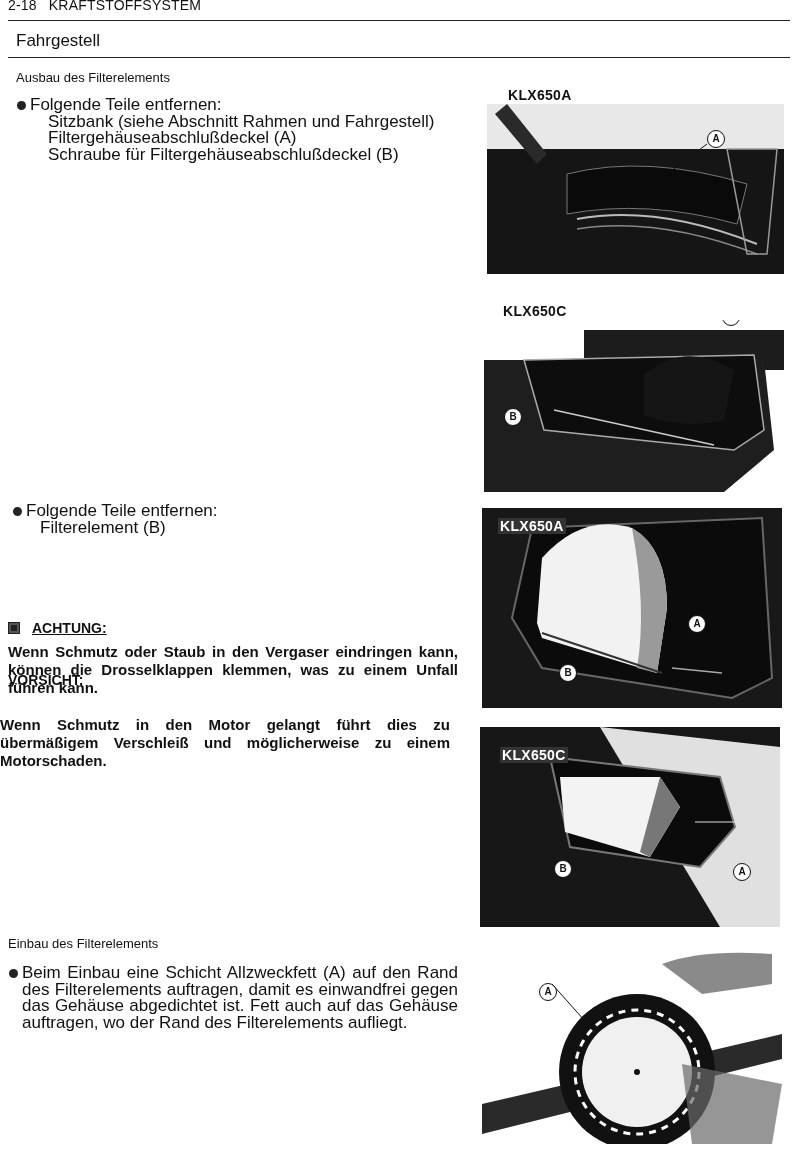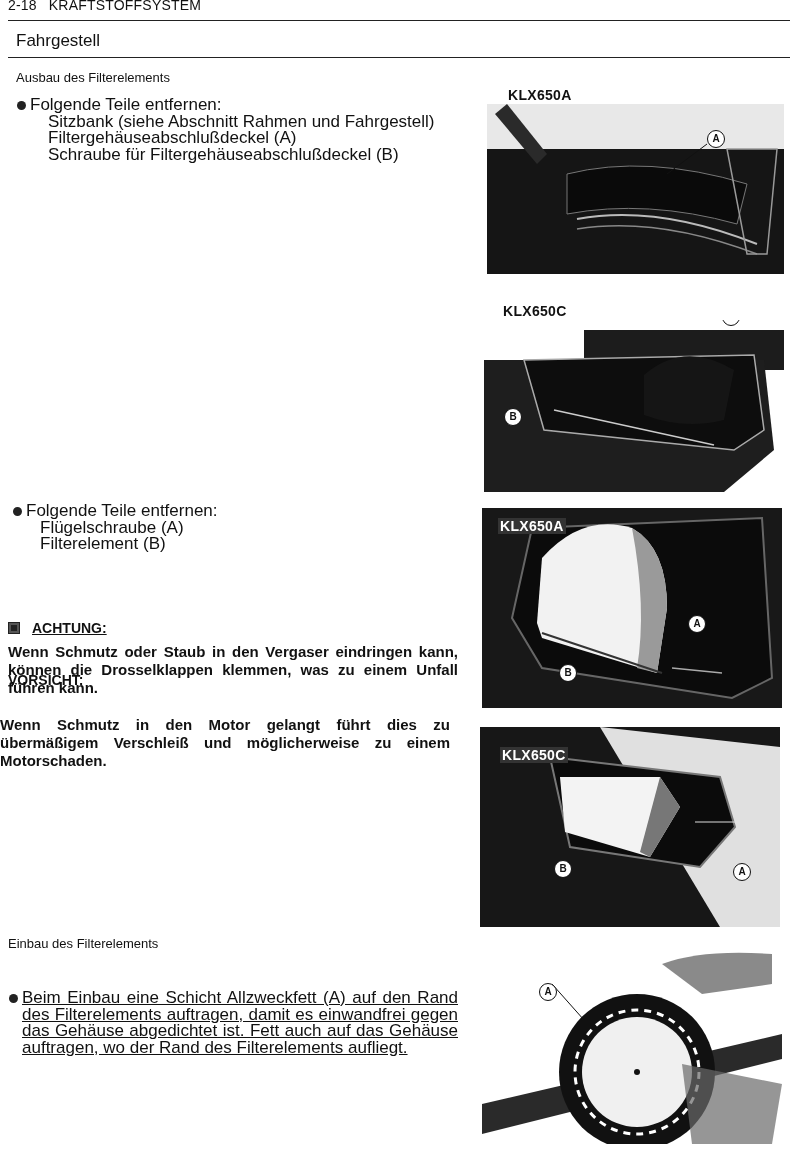--- a/index.html
+++ b/index.html
@@ -65,36 +65,35 @@
   <div class="indent">
     <div>Sitzbank (siehe Abschnitt Rahmen und Fahrgestell)</div>
     <div>Filtergehäuseabschlußdeckel (A)</div>
     <div>Schraube für Filtergehäuseabschlußdeckel (B)</div>
   </div>
 </div>
 
 <div class="abs body-text" style="left:12px; top:503px; width:445px;">
   <div class="bullet"><span>Folgende Teile entfernen:</span></div>
   <div style="padding-left:28px;">
-    <div>Flügelschraube (A)</div>
     <div>Filterelement (B)</div>
   </div>
 </div>
 
 <div class="abs warn-head" style="left:8px; top:620px;gap:12px;">
   <span class="warn-box"></span>
   <span>ACHTUNG:</span>
 </div>
 <div class="abs bold-text justify" style="left:8px; top:643px; width:450px;">Wenn Schmutz oder Staub in den Vergaser eindringen kann, können die Drosselklappen klemmen, was zu einem Unfall führen kann.</div>
 
 <div class="abs caution-head" style="left:8px; top:672px;">VORSICHT:</div>
 <div class="abs bold-text justify" style="left:0; top:716px; width:450px;">Wenn Schmutz in den Motor gelangt führt dies zu übermäßigem Verschleiß und möglicherweise zu einem Motorschaden.</div>
 
 <div class="abs sub-head" style="left:8px; top:936px;">Einbau des Filterelements</div>
-<div class="abs body-text justify" style="left:8px; top:990px; width:450px;text-decoration:underline;">
+<div class="abs body-text justify" style="left:8px; top:965px; width:450px;">
   <div class="bullet"><span>Beim Einbau eine Schicht Allzweckfett (A) auf den Rand des Filterelements auftragen, damit es einwandfrei gegen das Gehäuse abgedichtet ist. Fett auch auf das Gehäuse auftragen, wo der Rand des Filterelements aufliegt.</span></div>
 </div>
 
 <div class="model-label" style="left:508px; top:87px;">KLX650A</div>
 <div class="photo" style="left:487px; top:104px; width:297px; height:170px; background:#fff;">
   <svg viewBox="0 0 297 170" preserveAspectRatio="none">
     <rect x="0" y="0" width="297" height="170" fill="#e8e8e8"></rect>
     <rect x="0" y="45" width="297" height="125" fill="#151515"></rect>
     <path d="M20 0 L60 50 L50 60 L8 10 Z" fill="#2a2a2a"></path>
     <path d="M80 70 Q160 50 260 80 L250 120 Q160 95 80 110 Z" fill="#0a0a0a" stroke="#777" stroke-width="1"></path>

